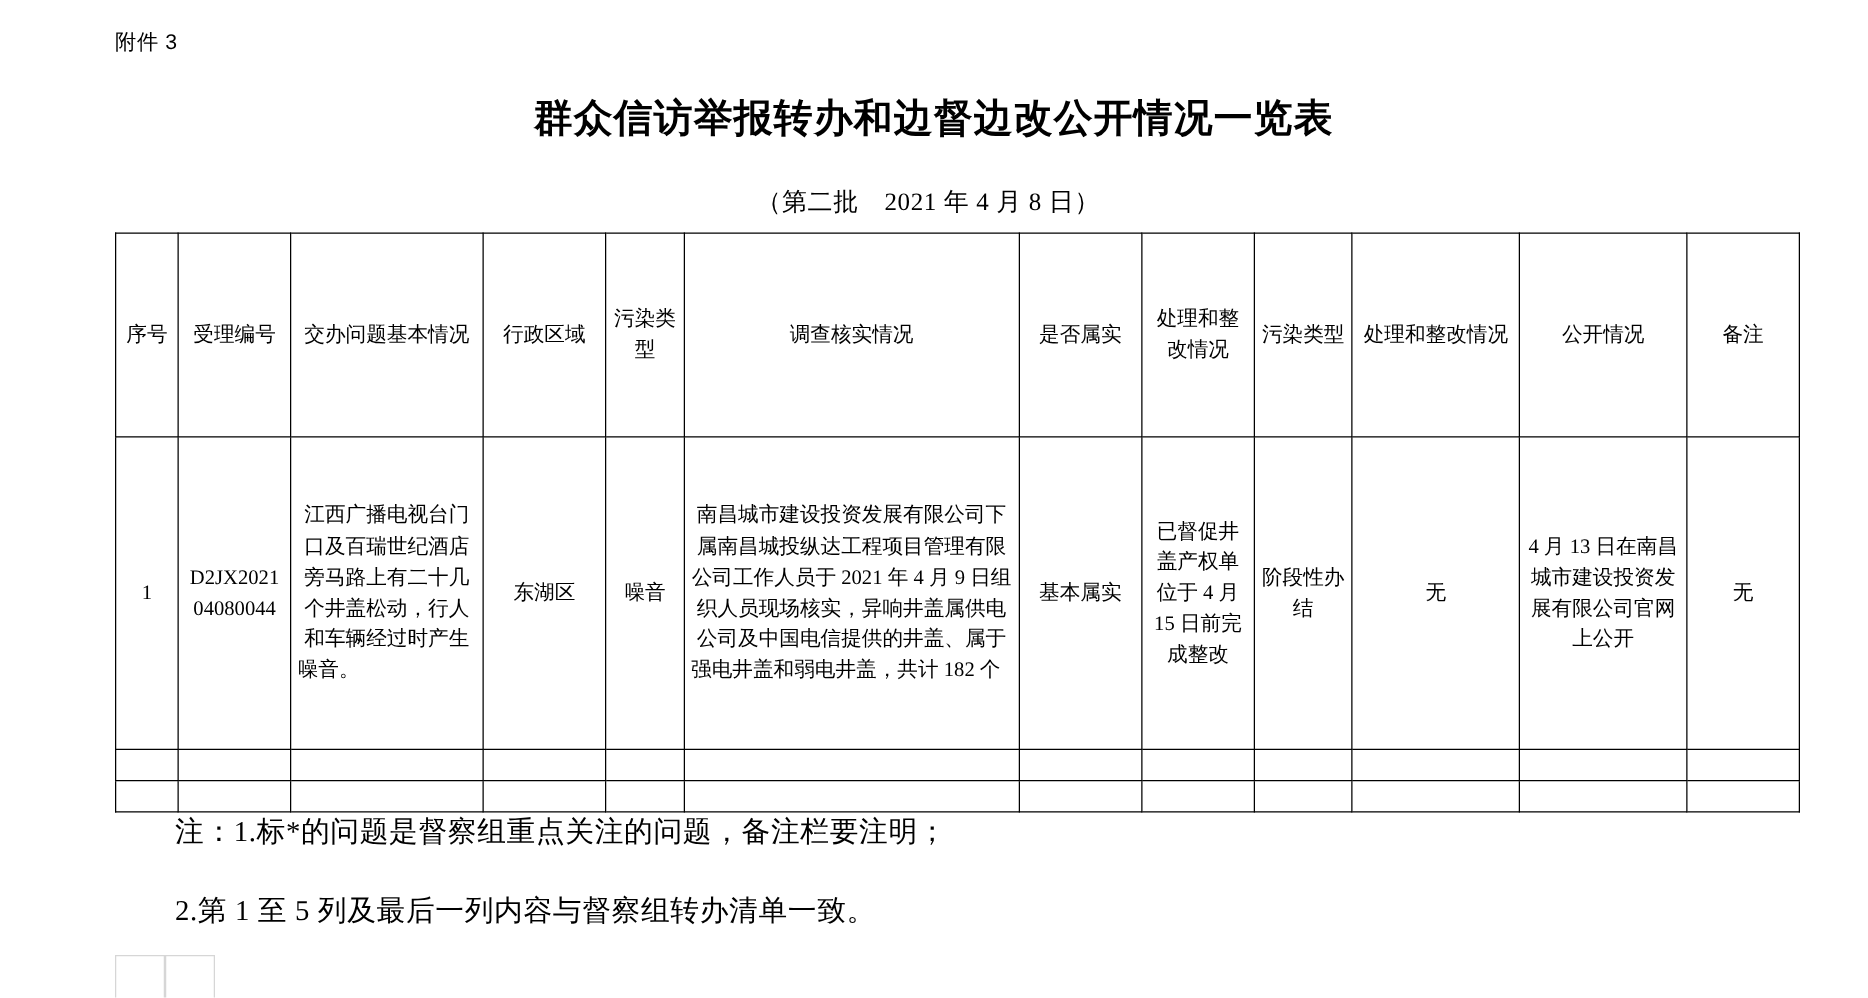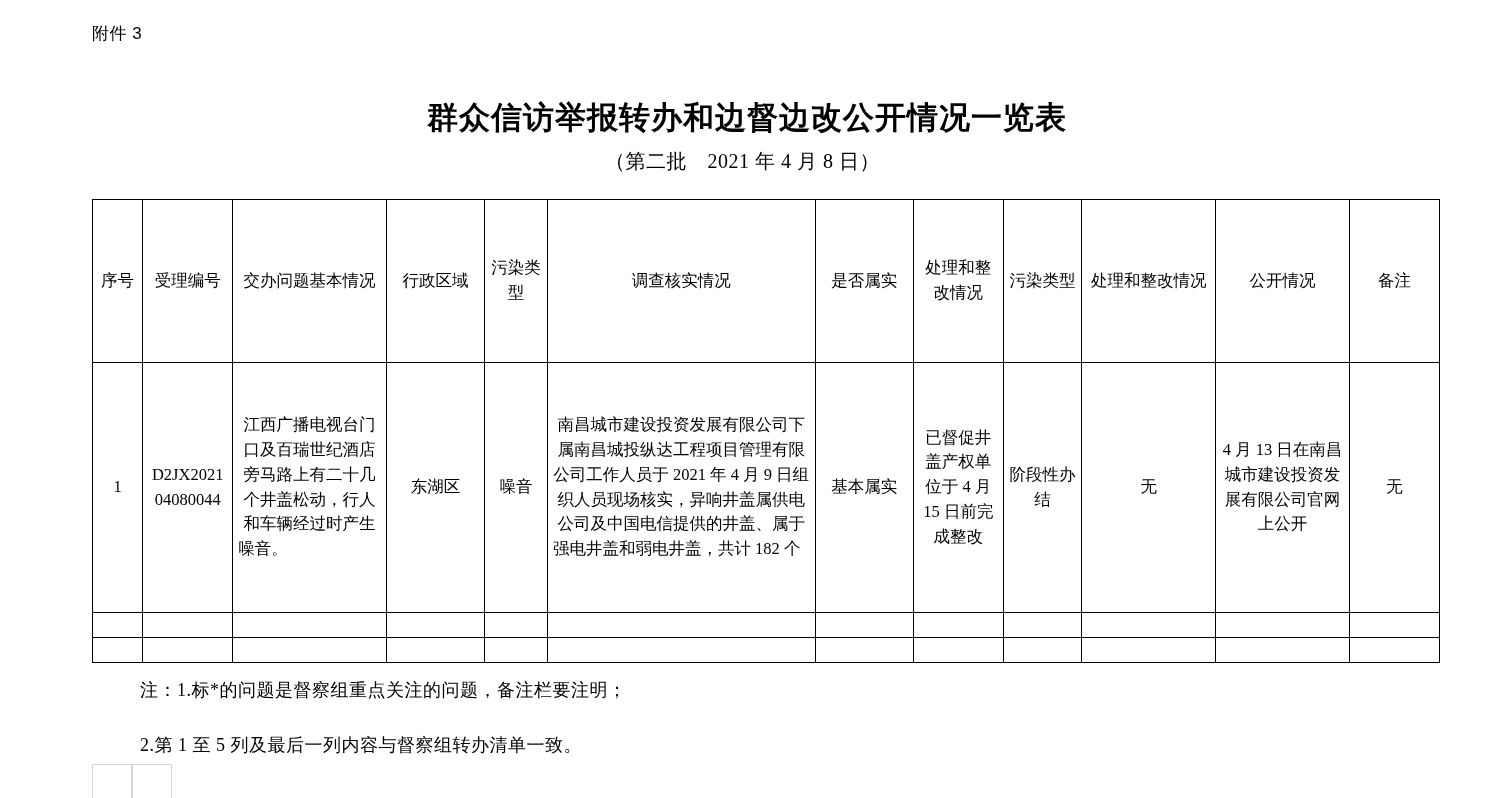--- a/index.html
+++ b/index.html
@@ -33,35 +33,34 @@
   .doc-title {
     position: absolute;
     left: 0;
     top: 74px;
     width: 1494px;
     text-align: center;
     font-family: "Liberation Sans", "DejaVu Sans", sans-serif;
     font-weight: bold;
     font-size: 31px;
     letter-spacing: 1px;
-    margin-top: 23px;
   }
   .doc-subtitle {
     position: absolute;
     left: 0;
     top: 148px;
     width: 1485px;
     text-align: center;
     font-size: 20px;
     letter-spacing: 0.5px;
   }
   table.main-table {
     position: absolute;
     left: 92px;
-    top: 199px;
+    top: 186px;
     width: 1348px;
     border-collapse: collapse;
     table-layout: fixed;
   }
   table.main-table td, table.main-table th {
     border: 1px solid #000000;
     padding: 3px 5px;
     font-size: 16.5px;
     line-height: 1.5;
     text-align: center;
@@ -81,23 +80,22 @@
   }
   .cell-justify {
     text-align: justify;
     text-align-last: left;
   }
   .notes {
     position: absolute;
     left: 92px;
     top: 648px;
     width: 1308px;
-    font-size: 18px;
+    font-size: 23px;
     line-height: 1.6;
-    margin-top: 28px;
   }
   .note-line {
     margin: 0 0 26px 0;
     padding-left: 48px;
     letter-spacing: 0.5px;
   }
   .corner-mark {
     position: absolute;
     left: 92px;
     bottom: 0;

